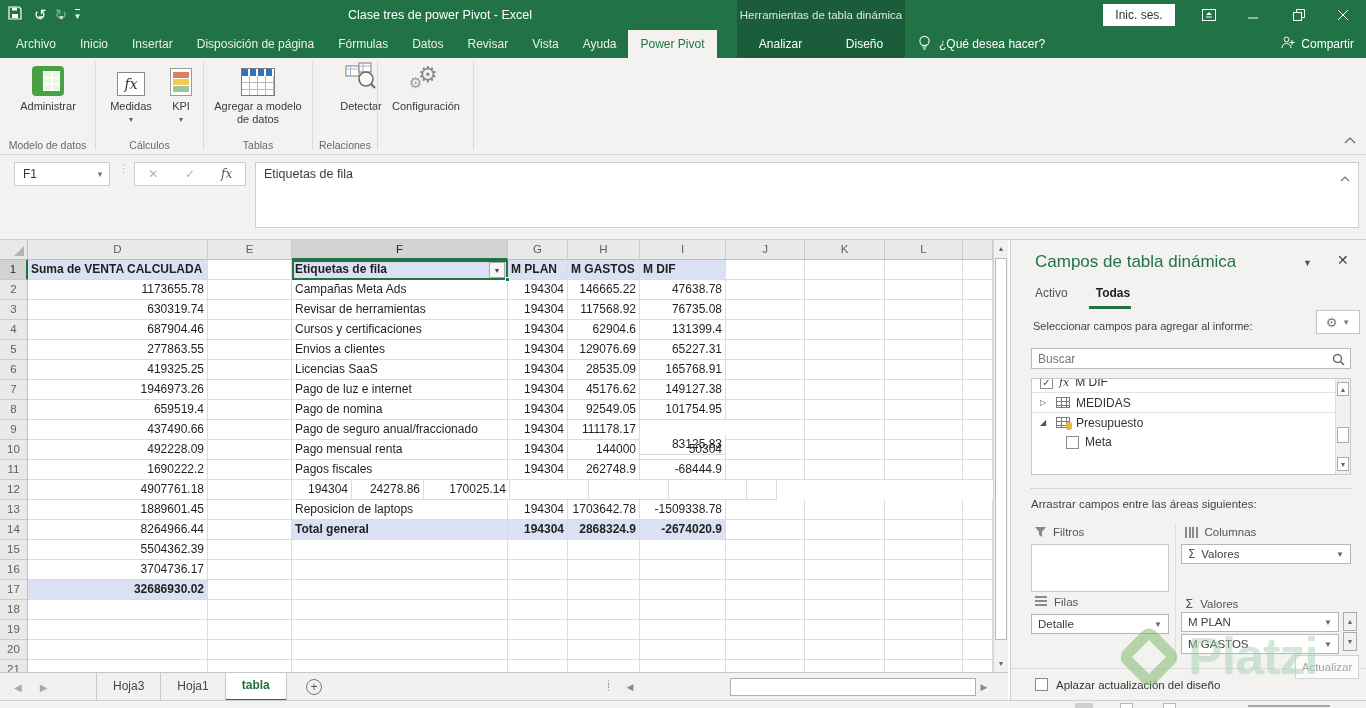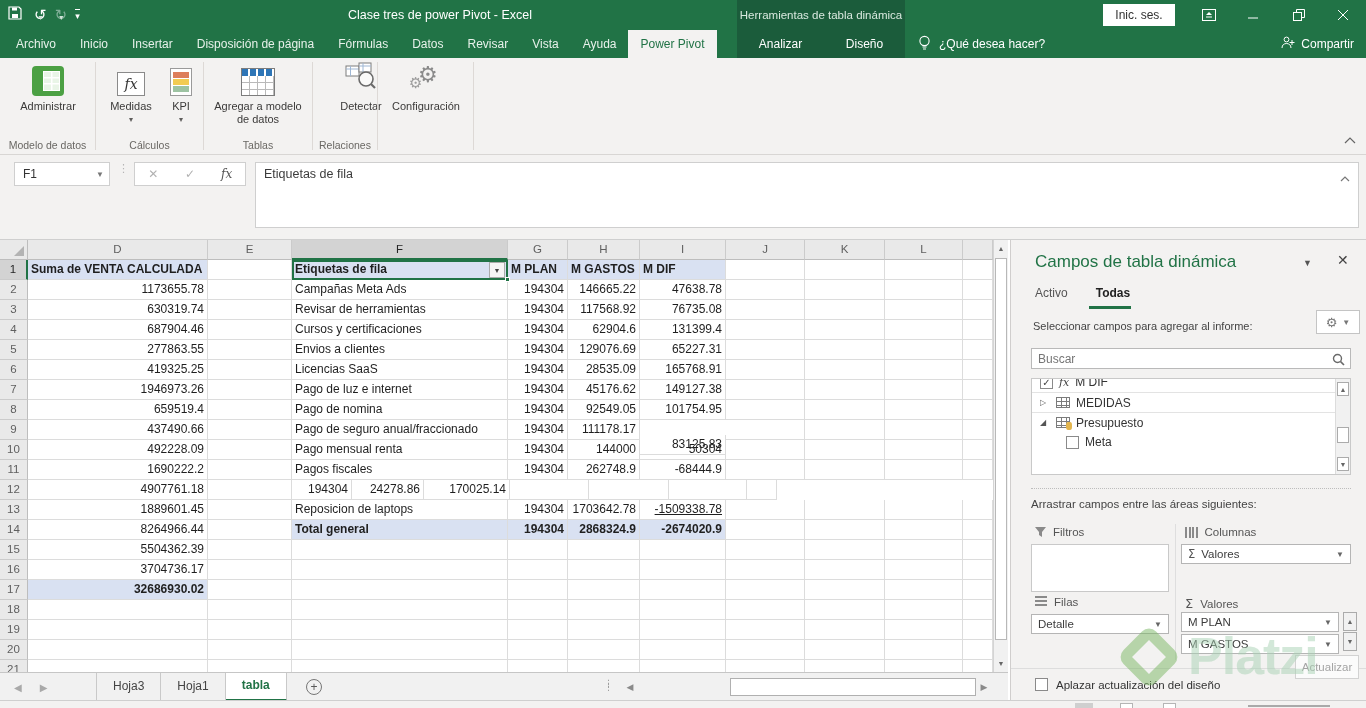--- a/index.html
+++ b/index.html
@@ -549,21 +549,21 @@
           <div class="gc" style="width: 78px;"></div>
           <div class="gc" style="width: 30px;"></div>
         </div>
         <div class="g-row">
           <div class="rowhdr">13</div>
           <div class="gc num" style="width: 180px;">1889601.45</div>
           <div class="gc" style="width: 84px;"></div>
           <div class="gc" style="width: 216px;">Reposicion de laptops</div>
           <div class="gc num" style="width: 60px;">194304</div>
           <div class="gc num" style="width: 72px;">1703642.78</div>
-          <div class="gc num" style="width: 86px; text-decoration: underline;">-1509338.78</div>
+          <div class="gc num" style="width: 86px;">-1509338.78</div>
           <div class="gc" style="width: 79px;"></div>
           <div class="gc" style="width: 80px;"></div>
           <div class="gc" style="width: 78px;"></div>
           <div class="gc" style="width: 30px;"></div>
         </div>
         <div class="g-row">
           <div class="rowhdr">14</div>
           <div class="gc num" style="width: 180px;">8264966.44</div>
           <div class="gc" style="width: 84px;"></div>
           <div class="gc ph b" style="width: 216px;">Total general</div>

